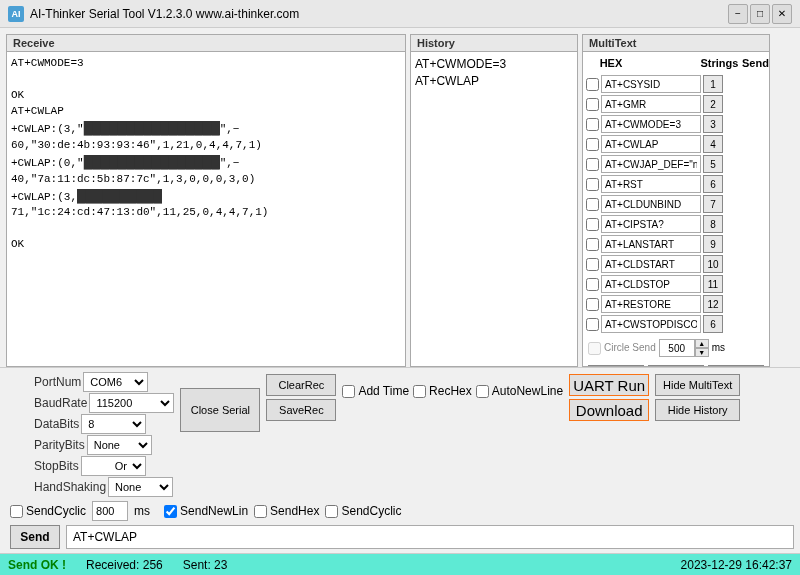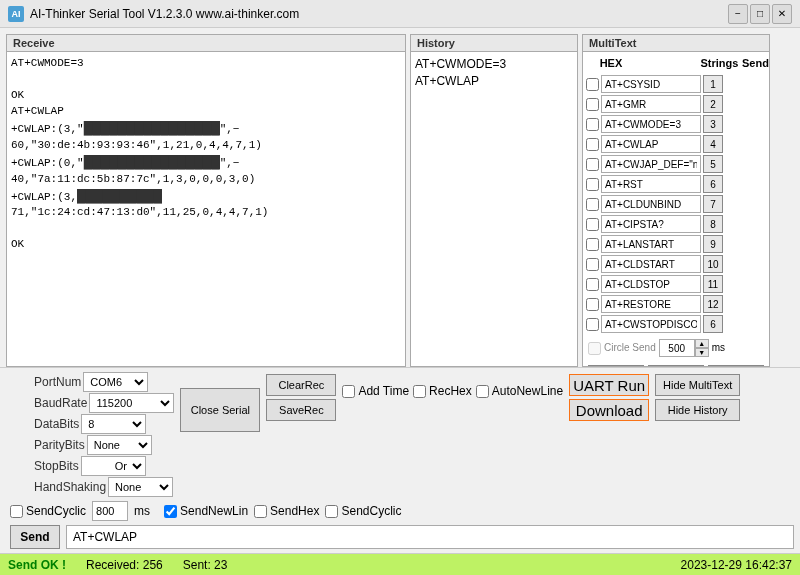--- a/index.html
+++ b/index.html
@@ -253,21 +253,21 @@
     .send-input {
       flex: 1;
       height: 24px;
       border: 1px solid #aaa;
       font-size: 12px;
       padding: 2px 6px;
       background: white;
     }
 
     .status-bar {
-      background: #bef264;
+      background: #5eead4;
       border-top: 1px solid #ccc;
       height: 22px;
       display: flex;
       align-items: center;
       padding: 0 8px;
       gap: 20px;
       font-size: 11px;
     }
     .status-ok { color: #008000; font-weight: bold; }
 

